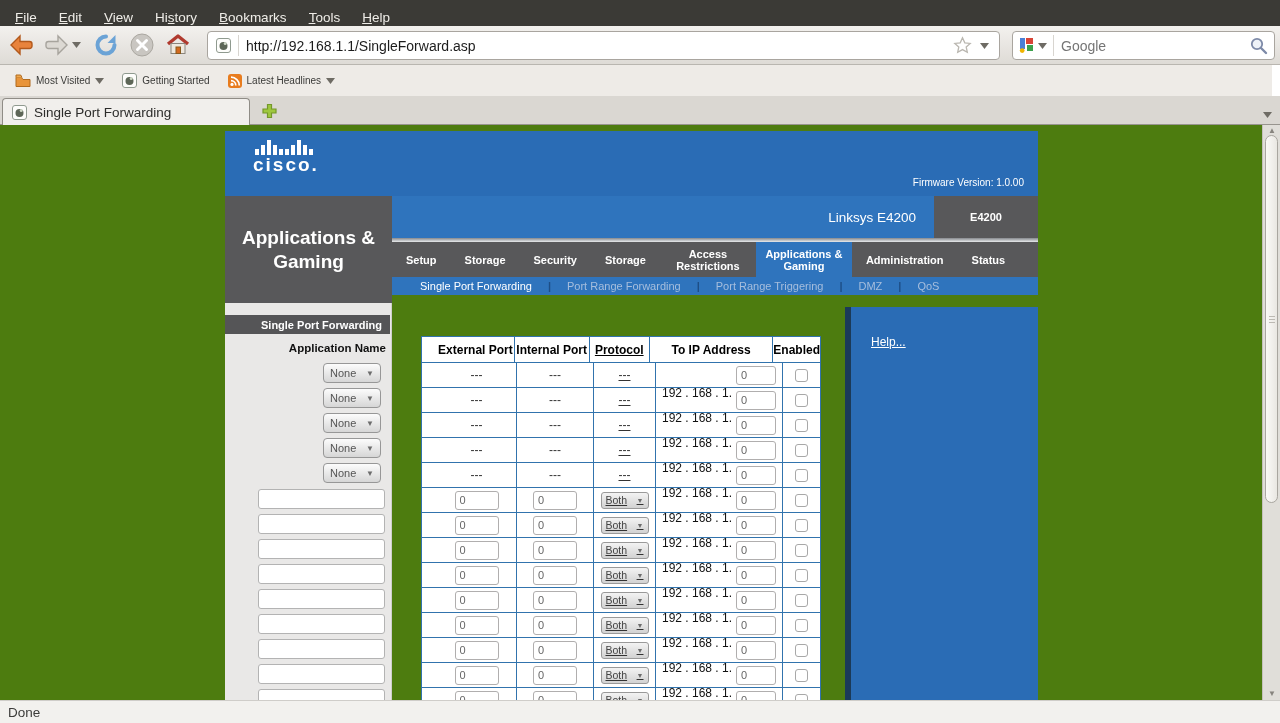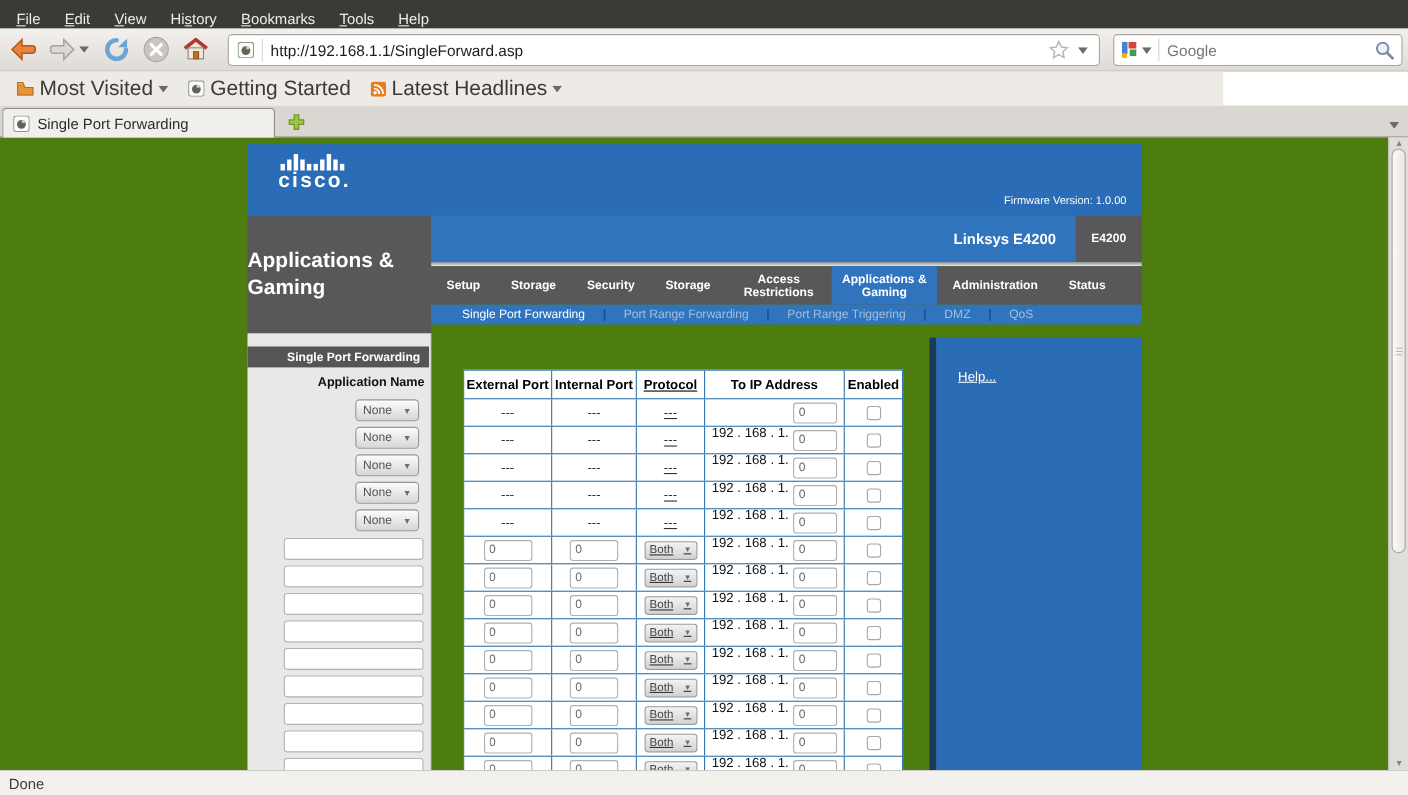--- a/index.html
+++ b/index.html
@@ -25,23 +25,23 @@
   #url-input { flex:1; border:none; outline:none; font-size:14px; color:#1c1c1c;
                font-family:"Liberation Sans", sans-serif; background:transparent; }
   #searchbar { position:absolute; left:1012px; top:5px; width:263px; height:29px;
                background:#fff; border:1px solid #a9a59f; border-radius:4px;
                display:flex; align-items:center; padding:0 6px; }
   #searchbar .engine-chip { display:flex; align-items:center; gap:4px; padding-right:6px;
                             border-right:1px solid #d8d5d0; margin-right:7px; height:21px; }
   #search-input { flex:1; border:none; outline:none; font-size:14px; color:#9b9891;
                   font-family:"Liberation Sans", sans-serif; background:transparent; }
 
-  #bookmarksbar { position:absolute; left:0; top:65px; width:1112px; height:31px;
+  #bookmarksbar { position:absolute; left:0; top:65px; width:1272px; height:31px;
                   background:#eeebe7; display:flex; align-items:center; padding-left:6px;
-                  font-size:19px; color:#3a3a38; }
+                  font-size:10px; color:#3a3a38; }
   .bm-item { display:flex; align-items:center; gap:5px; padding:0 9px; height:24px; border-radius:3px; }
 
   #tabbar { position:absolute; left:0; top:96px; width:1280px; height:29px;
             background:#dad7d2; border-bottom:1px solid #97948e; }
   #tab-active { position:absolute; left:2px; top:2px; width:248px; height:27px;
                 background:#f1efec; border:1px solid #8f8c86; border-bottom:none;
                 border-radius:4px 4px 0 0; display:flex; align-items:center; gap:7px;
                 padding:0 9px; font-size:13.5px; color:#2c2c2a; z-index:2; }
   #newtab-btn { position:absolute; left:258px; top:5px; width:22px; height:20px;
                 display:flex; align-items:center; justify-content:center; }
@@ -67,25 +67,25 @@
   #router { position:absolute; left:225px; top:6px; width:813px; height:660px; }
 
   #r-header { position:absolute; left:0; top:0; width:813px; height:65px; background:#2a6cb5; }
   #cisco-logo { position:absolute; left:28px; top:9px; color:#fff; }
   #cisco-logo .bars { display:flex; align-items:flex-end; gap:2px; height:15px; margin-left:2px; }
   #cisco-logo .bars i { display:block; width:4px; background:#fff; }
   #cisco-text { font-size:19px; font-weight:bold; letter-spacing:2px; line-height:20px; }
   #firmware { position:absolute; right:14px; bottom:8px; color:#fff; font-size:10px; }
 
   #r-band-left { position:absolute; left:0; top:65px; width:167px; height:107px; background:#58585a; }
-  #page-title { color:#fff; font-weight:bold; font-size:19px; 
+  #page-title { color:#fff; font-weight:bold; font-size:19px; text-align:center;
                 margin-top:30px; line-height:24px; }
   #r-band-right { position:absolute; left:167px; top:65px; width:646px; }
   #brand-row { display:flex; height:42px; }
-  #brand-box { width:586px; background:#2f74bd; color:#fff; font-weight:bold; font-size:13.5px;
+  #brand-box { width:542px; background:#2f74bd; color:#fff; font-weight:normal; font-size:13.5px;
                display:flex; align-items:center; justify-content:flex-end; padding-right:18px; }
   #model-box { flex:1; background:#58585a; color:#fff; font-weight:bold; font-size:11px;
                display:flex; align-items:center; justify-content:center; }
   #divider { height:4px; background:linear-gradient(#85888d,#e8eaec); }
   #nav-tabs { display:flex; height:35px; background:#58585a; align-items:stretch; }
   .nav-tab { color:#fff; font-size:11px; font-weight:bold; display:flex; align-items:center;
              justify-content:center; text-align:center; padding:0 14px; line-height:12px; }
   .nav-tab.two-line { width:96px; padding:0 6px; }
   .nav-tab.active { background:#2f74bd; }
   #subnav { display:flex; height:18px; background:#2f74bd; align-items:center;
@@ -110,21 +110,21 @@
   .sb-input { position:absolute; left:33px; width:127px; height:20px; background:#fff;
               border:1px solid #b3b3b3; border-radius:3px; outline:none;
               font-family:"Liberation Sans", sans-serif; font-size:11px; padding:0 4px; }
 
   #fwd-table { position:absolute; left:196px; top:205px; width:400px;
                border:1px solid #3173ad; background:#fff; }
   .tr { display:flex; height:25px; border-top:1px solid #3173ad; }
   .tr:first-child { border-top:none; }
   .td { border-left:1px solid #3173ad; display:flex; align-items:center;
         justify-content:center; font-size:12px; color:#333; }
-  .td:first-child { border-left:none; }
+  .td:first-child { border-left:none;margin-left:15px; }
   .c0{width:79px;} .c1{width:77px;} .c2{width:62px;text-decoration:underline;} .c3{width:127px;} .c4{flex:1;}
   .th { font-weight:bold; color:#000; }
   .port-input { width:44px; height:19px; border:1px solid #b0aeae; border-radius:3px;
                 font-family:"Liberation Sans", sans-serif; font-size:11px; color:#666;
                 padding:0 4px; outline:none; }
   .proto-select { width:48px; height:17px; background:linear-gradient(#f3f3f3,#d2d2d2);
                   border:1px solid #999; border-radius:3px; display:flex; align-items:center;
                   justify-content:space-between; padding:0 4px; font-size:10.5px; color:#444; }
   .proto-select .arr { font-size:7px; color:#6d6d6d; }
   .ip-prefix { font-size:12px; color:#111; margin-right:4px; white-space:pre;margin-top:36px; }

